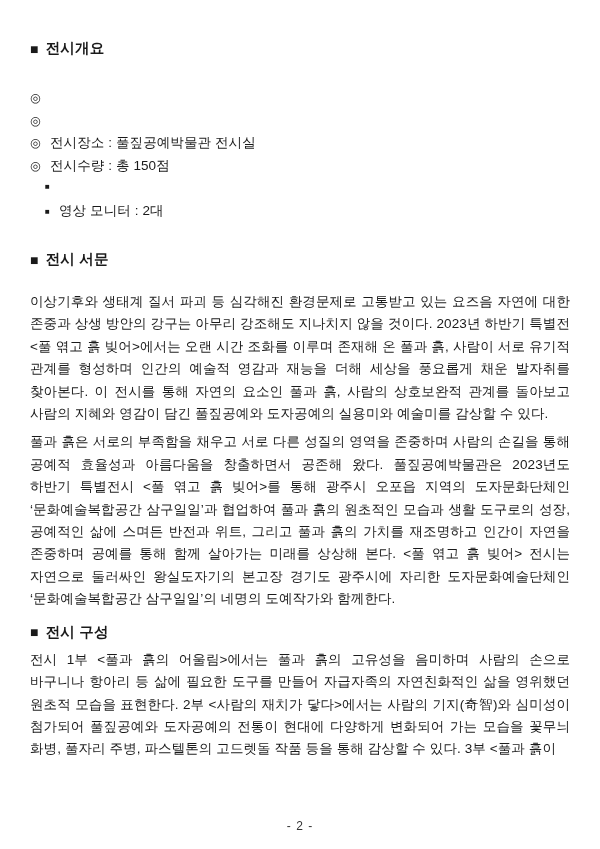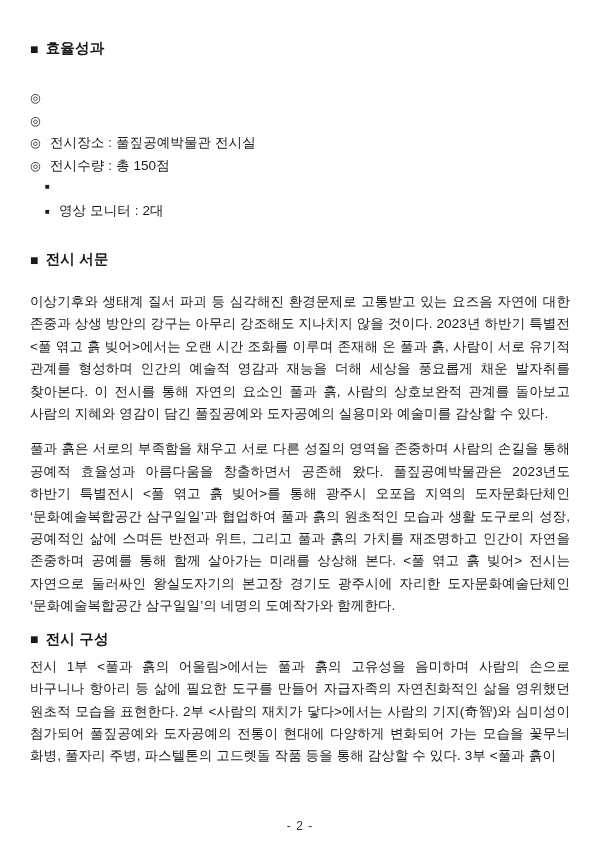--- a/index.html
+++ b/index.html
@@ -61,21 +61,21 @@
     font-size: 13.5px;
     line-height: 22.4px;
     text-align: justify;
     text-align-last: left;
     word-break: keep-all;
     overflow-wrap: break-word;
     letter-spacing: 0.1px;
   }
   .sec-preface .heading { margin-top: 27px; }
   .sec-preface .para.p1 { margin-top: 23px; }
-  .sec-preface .para.p2 { margin-top: 13px; }
+  .sec-preface .para.p2 { margin-top: 6px; }
   .sec-composition .heading { margin-top: 13px; }
   .sec-composition .para.p1 { margin-top: 8px; }
   .footer {
     position: absolute;
     left: 0;
     bottom: 16px;
     width: 100%;
     text-align: center;
     font-size: 12px;
     color: #333333;
@@ -83,21 +83,21 @@
   }
 </style>
 </head>
 <body>
 
 <div class="page">
 
   <section class="sec-overview">
     <h2 class="heading">
       <span class="hmark">■</span>
-      <span>효율성과</span>
+      <span>전시개요</span>
     </h2>
     <ul class="detail-list">
       <li class="detail-item">
         <span class="bullet">◎</span>
       </li>
       <li class="detail-item">
         <span class="bullet">◎</span>
       </li>
       <li class="detail-item">
         <span class="bullet">◎</span>

